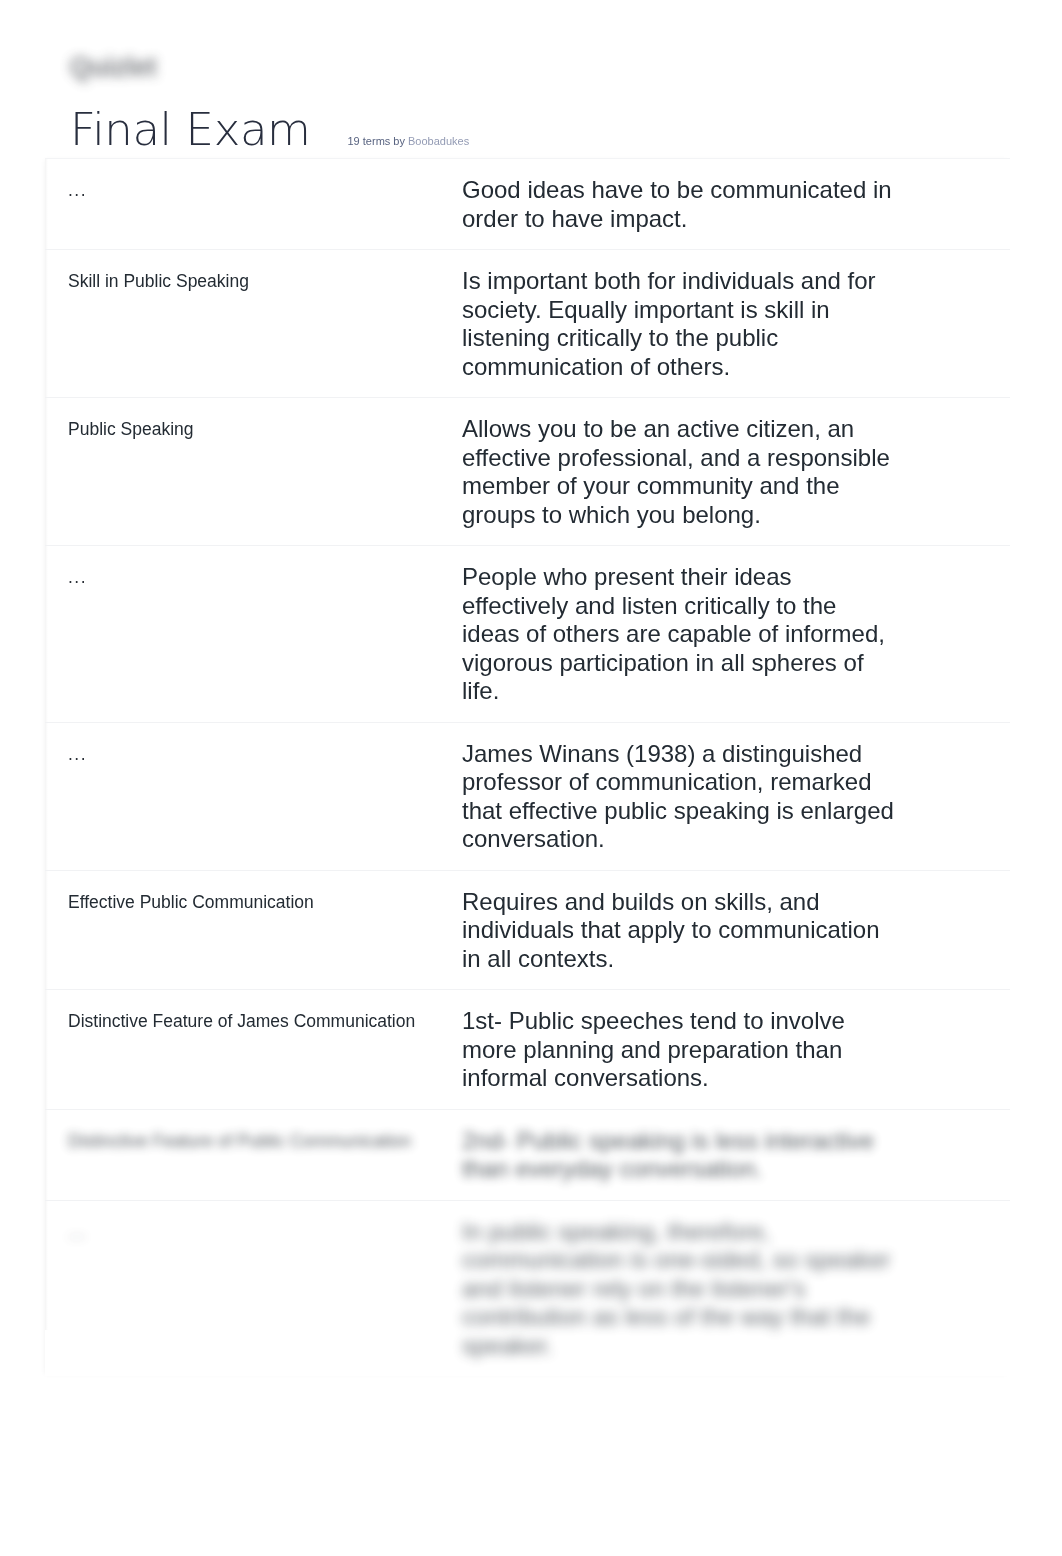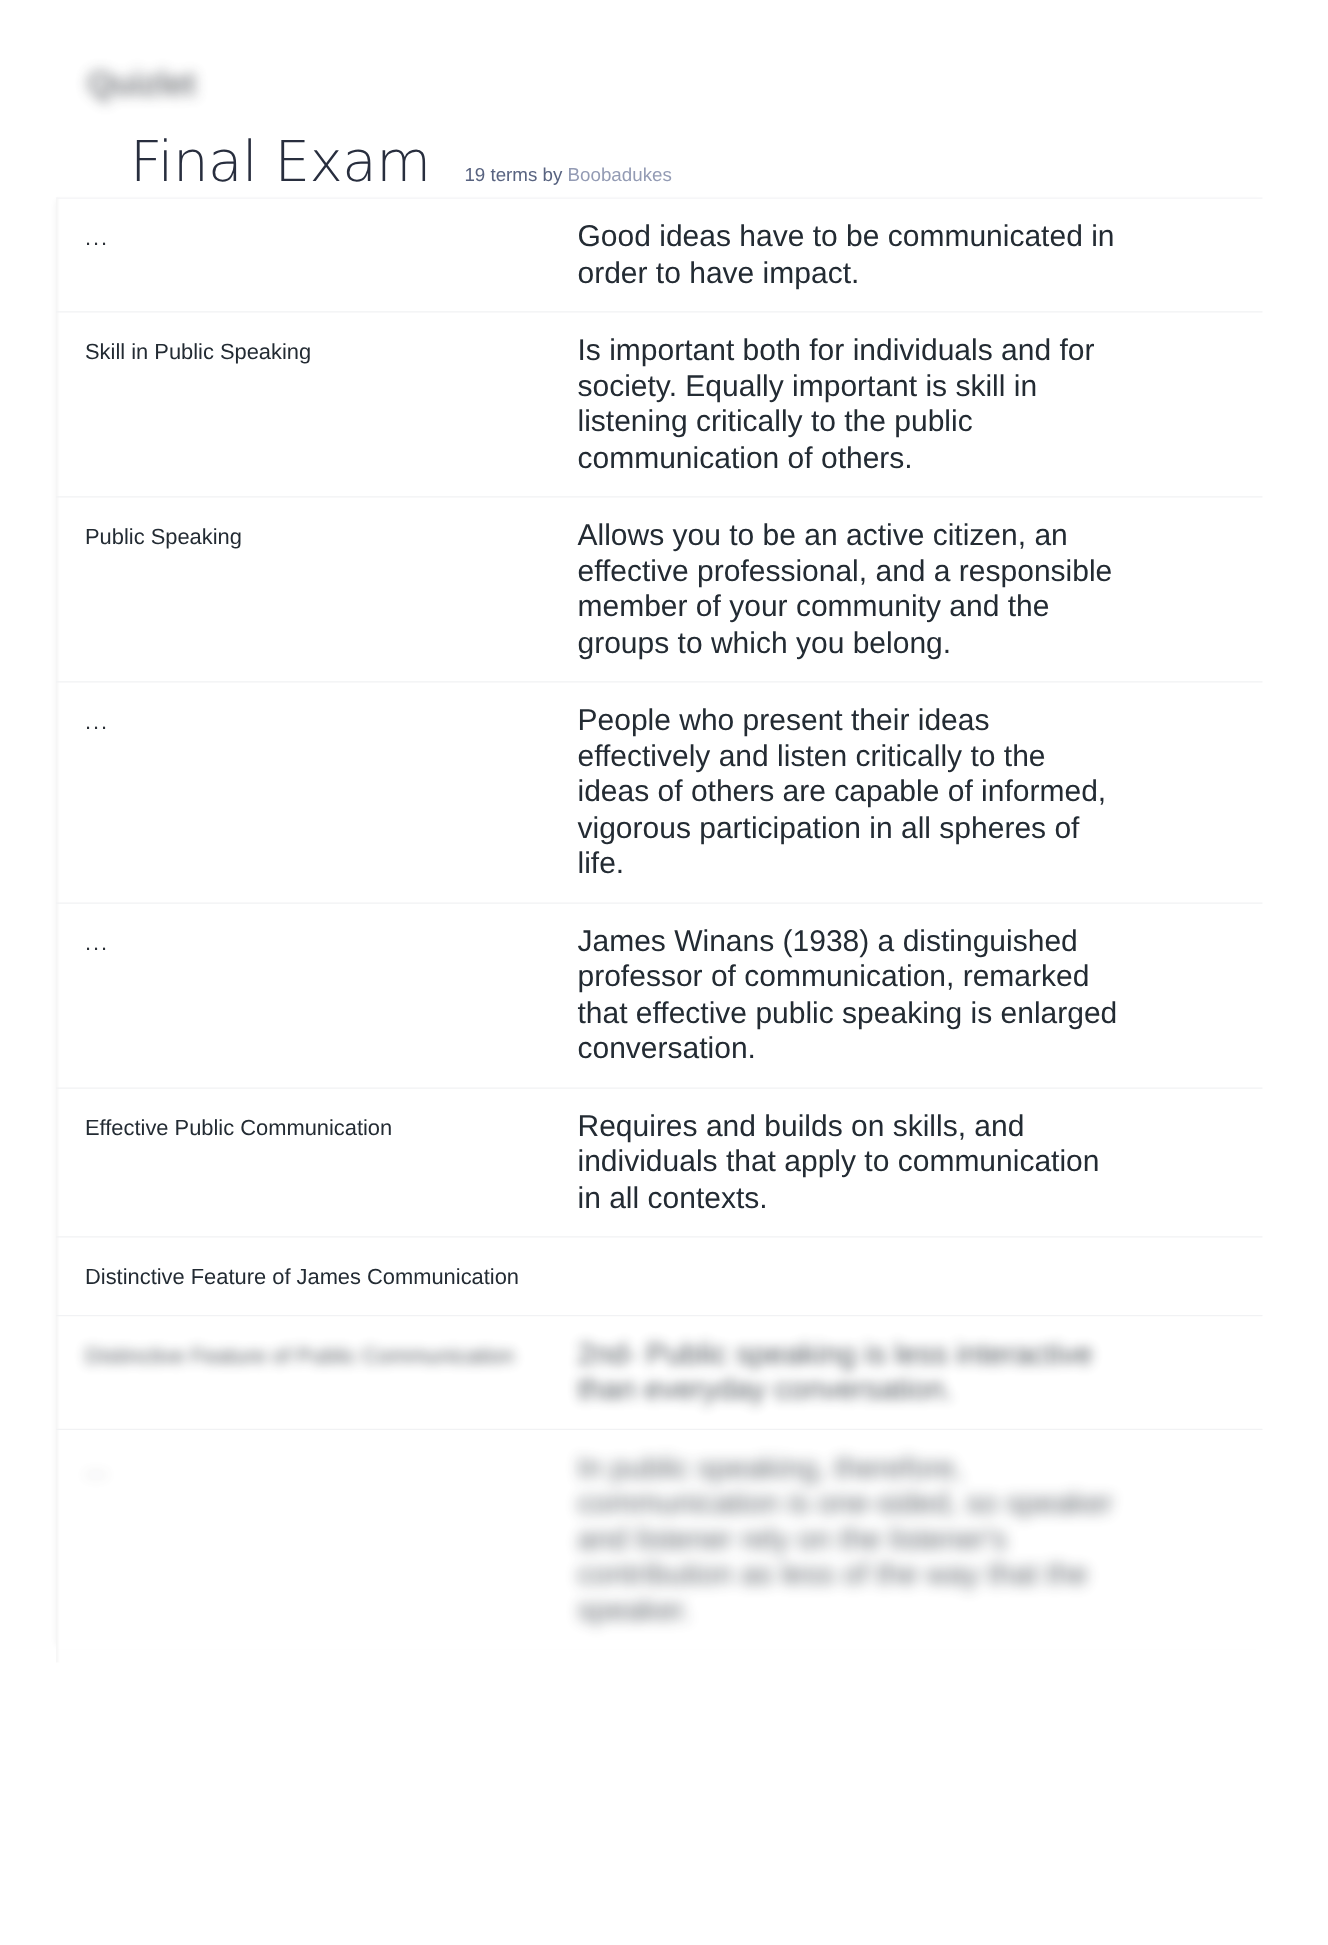--- a/index.html
+++ b/index.html
@@ -48,37 +48,36 @@
     opacity: 0.88;
     user-select: none;
   }
 
   .title-row {
     position: absolute;
     left: 70px;
     top: 104px;
     display: flex;
     align-items: baseline;
-    gap: 27px;
-    margin-left: 34px;
+    gap: 37px;
   }
 
   .set-title {
     font-size: 45px;
     line-height: 52px;
     font-weight: 300;
     letter-spacing: -0.4px;
     color: #2e3856;
     color: #282e3e;
     font-family: "DejaVu Sans", "Liberation Sans", sans-serif;
     font-weight: 300;
   }
 
   .set-meta {
-    font-size: 15px;
+    font-size: 11px;
     line-height: 22px;
     color: #586380;
     white-space: nowrap;
   }
 
   .set-meta .author {
     color: #939bb4;
   }
 
   
@@ -193,20 +192,21 @@
       <div class="row">
         <div class="term ellipsis">...</div>
         <div class="definition">James Winans (1938) a distinguished professor of communication, remarked that effective public speaking is enlarged conversation.</div>
       </div>
       <div class="row">
         <div class="term">Effective Public Communication</div>
         <div class="definition">Requires and builds on skills, and individuals that apply to communication in all contexts.</div>
       </div>
       <div class="row">
         <div class="term">Distinctive Feature of James Communication</div>
+        <div class="definition">1st- Public speeches tend to involve more planning and preparation than informal conversations.</div>
       </div>
       <div class="row blurred">
         <div class="term">Distinctive Feature of Public Communication</div>
         <div class="definition">2nd- Public speaking is less interactive than everyday conversation.</div>
       </div>
       <div class="row blurred-soft">
         <div class="term ellipsis">...</div>
         <div class="definition">In public speaking, therefore, communication is one-sided, so speaker and listener rely on the listener's contribution as less of the way that the speaker.</div>
       </div>
     </div>

